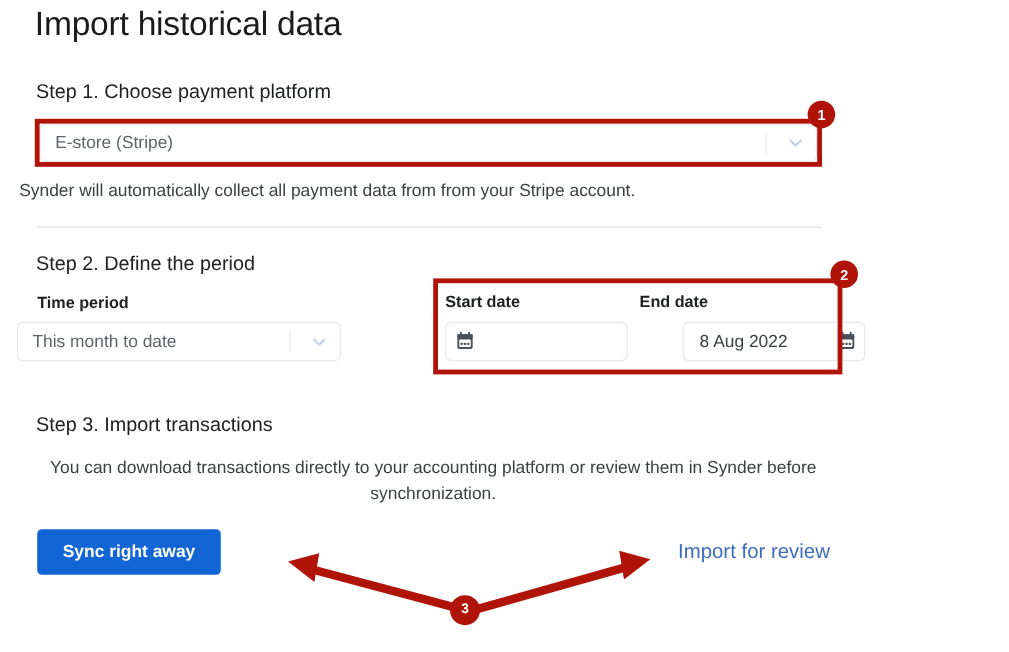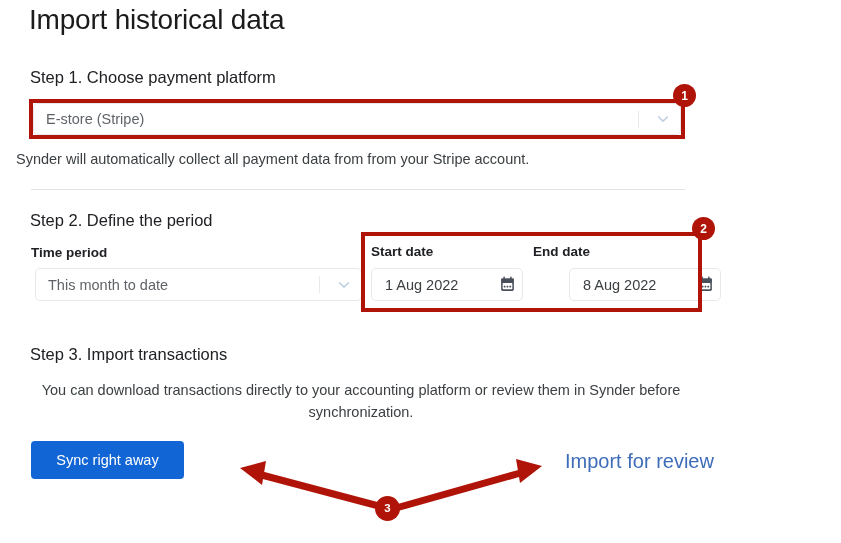--- a/index.html
+++ b/index.html
@@ -103,23 +103,23 @@
 
   
   #platform-select {
     left: 33px;
     top: 103px;
     width: 648px;
     height: 32px;
   }
   
   #timeperiod-select {
-    left: 35px;
+    left: 14px;
     top: 268px;
-    width: 327px;
+    width: 270px;
     height: 33px;
   }
 
   .field-label {
     position: absolute;
     font-size: 13.5px;
     font-weight: 700;
     color: #202124;
     white-space: nowrap;
   }
@@ -162,29 +162,29 @@
     left: 31px;
     top: 441px;
     width: 153px;
     height: 38px;
     background: #1165d4;
     border: none;
     border-radius: 4px;
     color: #ffffff;
     font-family: "Liberation Sans", sans-serif;
     font-size: 14.5px;
-    font-weight: 400;
+    font-weight: 700;
     cursor: pointer;
     padding: 0;
   }
   #review-link {
     position: absolute;
     left: 565px;
     top: 450px;
-    font-size: 20px;
+    font-size: 17px;
     color: #3d6cb9;
     text-decoration: none;
     white-space: nowrap;
     cursor: pointer;
     text-align: right;
   }
 
   
   .hl-box {
     position: absolute;
@@ -257,21 +257,20 @@
     <span class="select-sep"></span>
     <span class="chev">
       <svg width="16" height="16" viewBox="0 0 16 16" aria-hidden="true">
         <path d="M3.6 6 8 10.2 12.4 6" fill="none" stroke="#c2d0e3" stroke-width="1.7" stroke-linecap="round" stroke-linejoin="round"></path>
       </svg>
     </span>
   </div>
 
   <div class="field-label" id="startdate-label">Start date</div>
   <div class="date-box" id="startdate-input">
-    <span class="date-value" title="Select start date">1 Aug 2022</span>
     <span class="cal-icon">
       <svg width="17" height="17" viewBox="0 0 20 20" aria-hidden="true">
         <path d="M6 1.5v2M14 1.5v2" stroke="#49505a" stroke-width="1.8" stroke-linecap="round"></path>
         <rect x="2.5" y="3" width="15" height="14.5" rx="2" fill="#49505a"></rect>
         <rect x="2.5" y="3" width="15" height="3.4" fill="#49505a"></rect>
         <rect x="4.3" y="8.2" width="11.4" height="7.4" rx="1" fill="#ffffff"></rect>
         <rect x="5.6" y="11.4" width="2.1" height="2.1" rx="0.5" fill="#49505a"></rect>
         <rect x="8.9" y="11.4" width="2.1" height="2.1" rx="0.5" fill="#49505a"></rect>
         <rect x="12.2" y="11.4" width="2.1" height="2.1" rx="0.5" fill="#49505a"></rect>
       </svg>

